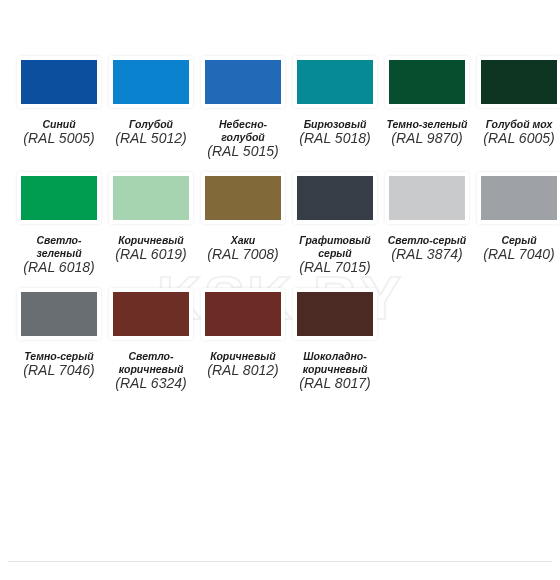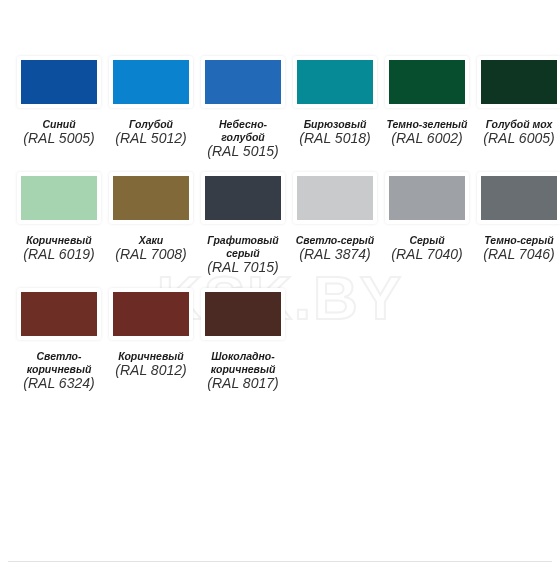--- a/index.html
+++ b/index.html
@@ -140,31 +140,38 @@
           <span class="swatch-chip" style="background-color: rgb(6, 139, 150);"></span>
         </div>
         <div class="swatch-name">Бирюзовый</div>
         <div class="swatch-code">(RAL 5018)</div>
       </div>
       <div class="swatch-cell">
         <div class="swatch-chip-wrap">
           <span class="swatch-chip" style="background-color: rgb(6, 78, 46);"></span>
         </div>
         <div class="swatch-name">Темно-зеленый</div>
-        <div class="swatch-code">(RAL 6002)</div>
+        <div class="swatch-code">(RAL 9870)</div>
       </div>
       <div class="swatch-cell">
         <div class="swatch-chip-wrap">
           <span class="swatch-chip" style="background-color: rgb(14, 53, 33);"></span>
         </div>
         <div class="swatch-name">Голубой мох</div>
         <div class="swatch-code">(RAL 6005)</div>
       </div>
       <div class="swatch-cell">
         <div class="swatch-chip-wrap">
+          <span class="swatch-chip" style="background-color: rgb(0, 157, 81);"></span>
+        </div>
+        <div class="swatch-name">Светло-зеленый</div>
+        <div class="swatch-code">(RAL 6018)</div>
+      </div>
+      <div class="swatch-cell">
+        <div class="swatch-chip-wrap">
           <span class="swatch-chip" style="background-color: rgb(166, 212, 176);"></span>
         </div>
         <div class="swatch-name">Коричневый</div>
         <div class="swatch-code">(RAL 6019)</div>
       </div>
       <div class="swatch-cell">
         <div class="swatch-chip-wrap">
           <span class="swatch-chip" style="background-color: rgb(130, 105, 57);"></span>
         </div>
         <div class="swatch-name">Хаки</div>

